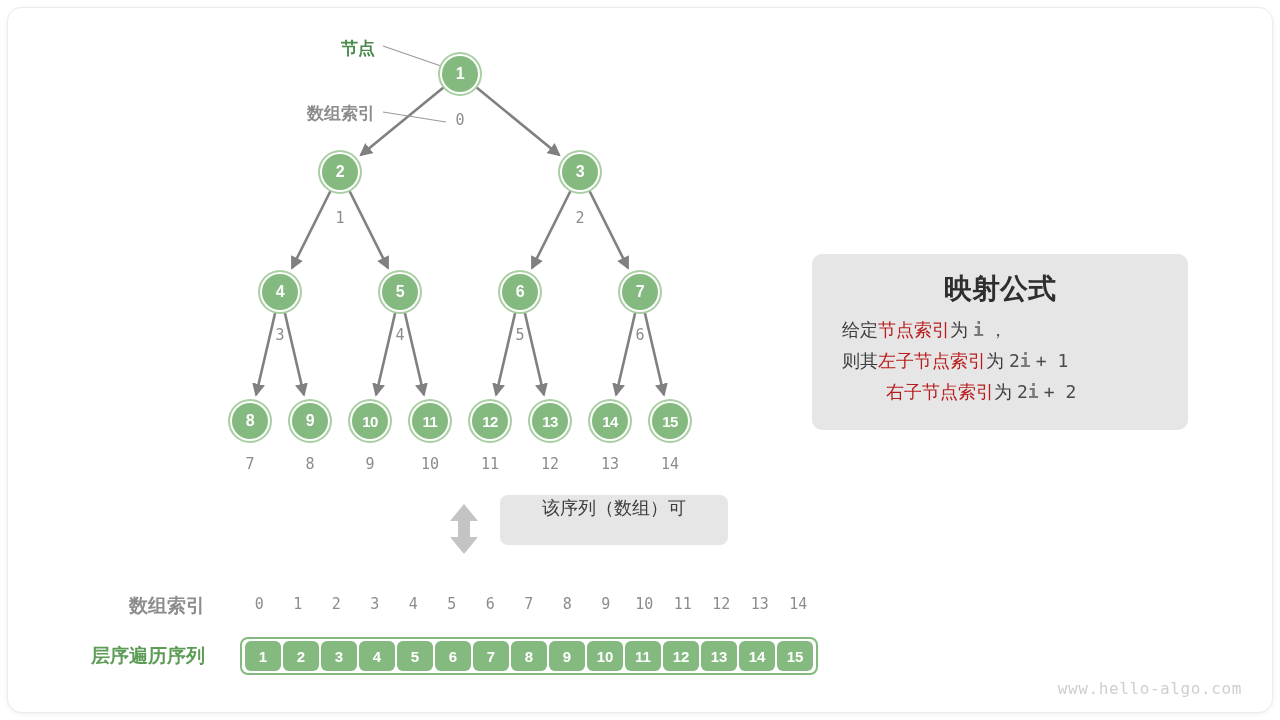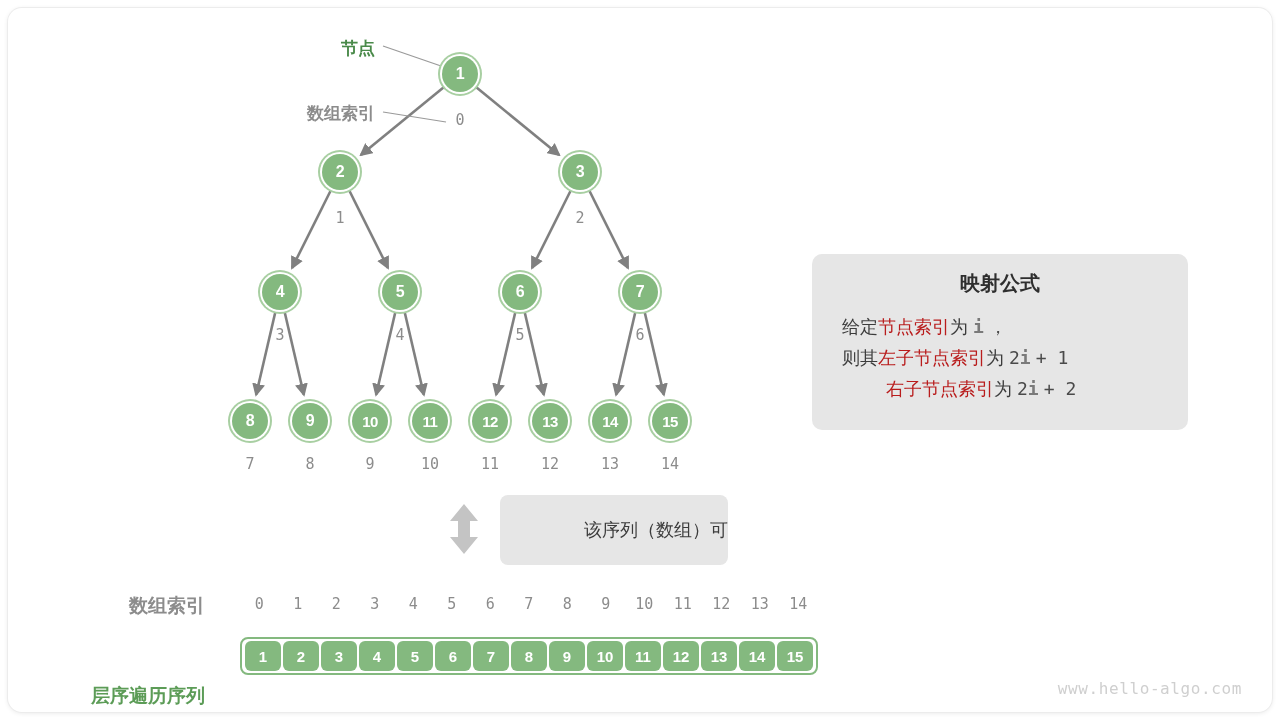--- a/index.html
+++ b/index.html
@@ -87,23 +87,23 @@
     background: #e6e6e6;
     border-radius: 10px;
     box-sizing: border-box;
     padding: 16px 18px 14px 18px;
     display: flex;
     flex-direction: column;
     align-items: center;
   }
   .formula-title {
     color: #2e2e2e;
-    font-size: 20px;
-    font-weight: bold;
-    margin-bottom: 18px;
+    font-size: 28px;
+    font-weight: bold;
+    margin-bottom: 10px;
     font-family: Liberation Serif, serif;
   }
   .formula-lines {
     display: flex;
     flex-direction: column;
     gap: 7px;
     font-size: 18px;
     color: #3c3c3c;
     width: 100%;
   }
@@ -118,27 +118,27 @@
   .mono-dark {
     font-family: "DejaVu Sans Mono", "Liberation Mono", monospace;
     color: #4a4a4a;
   }
   
   .note-box {
     position: absolute;
     left: 500px;
     top: 495px;
     width: 228px;
-    height: 70px;
+    height: 50px;
     background: #e6e6e6;
     border-radius: 8px;
     display: flex;
-    flex-direction: row;
+    flex-direction: column;
     align-items: center;
-    justify-content: flex-end;
+    justify-content: space-between;
     color: #3c3c3c;
     font-size: 18px;
     line-height: 1.45;
   }
   
   .arr-label {
     position: absolute;
     font-size: 19px;
     font-weight: bold;
     white-space: nowrap;
@@ -301,21 +301,21 @@
 
   <svg class="updown" viewBox="0 0 32 52">
     <path d="M16 1 L30 18 L22 18 L22 34 L30 34 L16 51 L2 34 L10 34 L10 18 L2 18 Z" fill="#c4c4c4"></path>
   </svg>
 
   <div class="note-box">
     <div>该序列（数组）可</div>
   </div>
 
   <div class="arr-label anno-gray" style="left:205px; top:606px;">数组索引</div>
-  <div class="arr-label" style="left:205px; top:656px; color:#5c9c57;margin-top:40px;">层序遍历序列</div>
+  <div class="arr-label" style="left:205px; top:656px; color:#5c9c57;">层序遍历序列</div>
 
   <div class="arr-idx-row" id="array-index-row">
       <div class="arr-idx-cell">0</div>
       <div class="arr-idx-cell">1</div>
       <div class="arr-idx-cell">2</div>
       <div class="arr-idx-cell">3</div>
       <div class="arr-idx-cell">4</div>
       <div class="arr-idx-cell">5</div>
       <div class="arr-idx-cell">6</div>
       <div class="arr-idx-cell">7</div>

